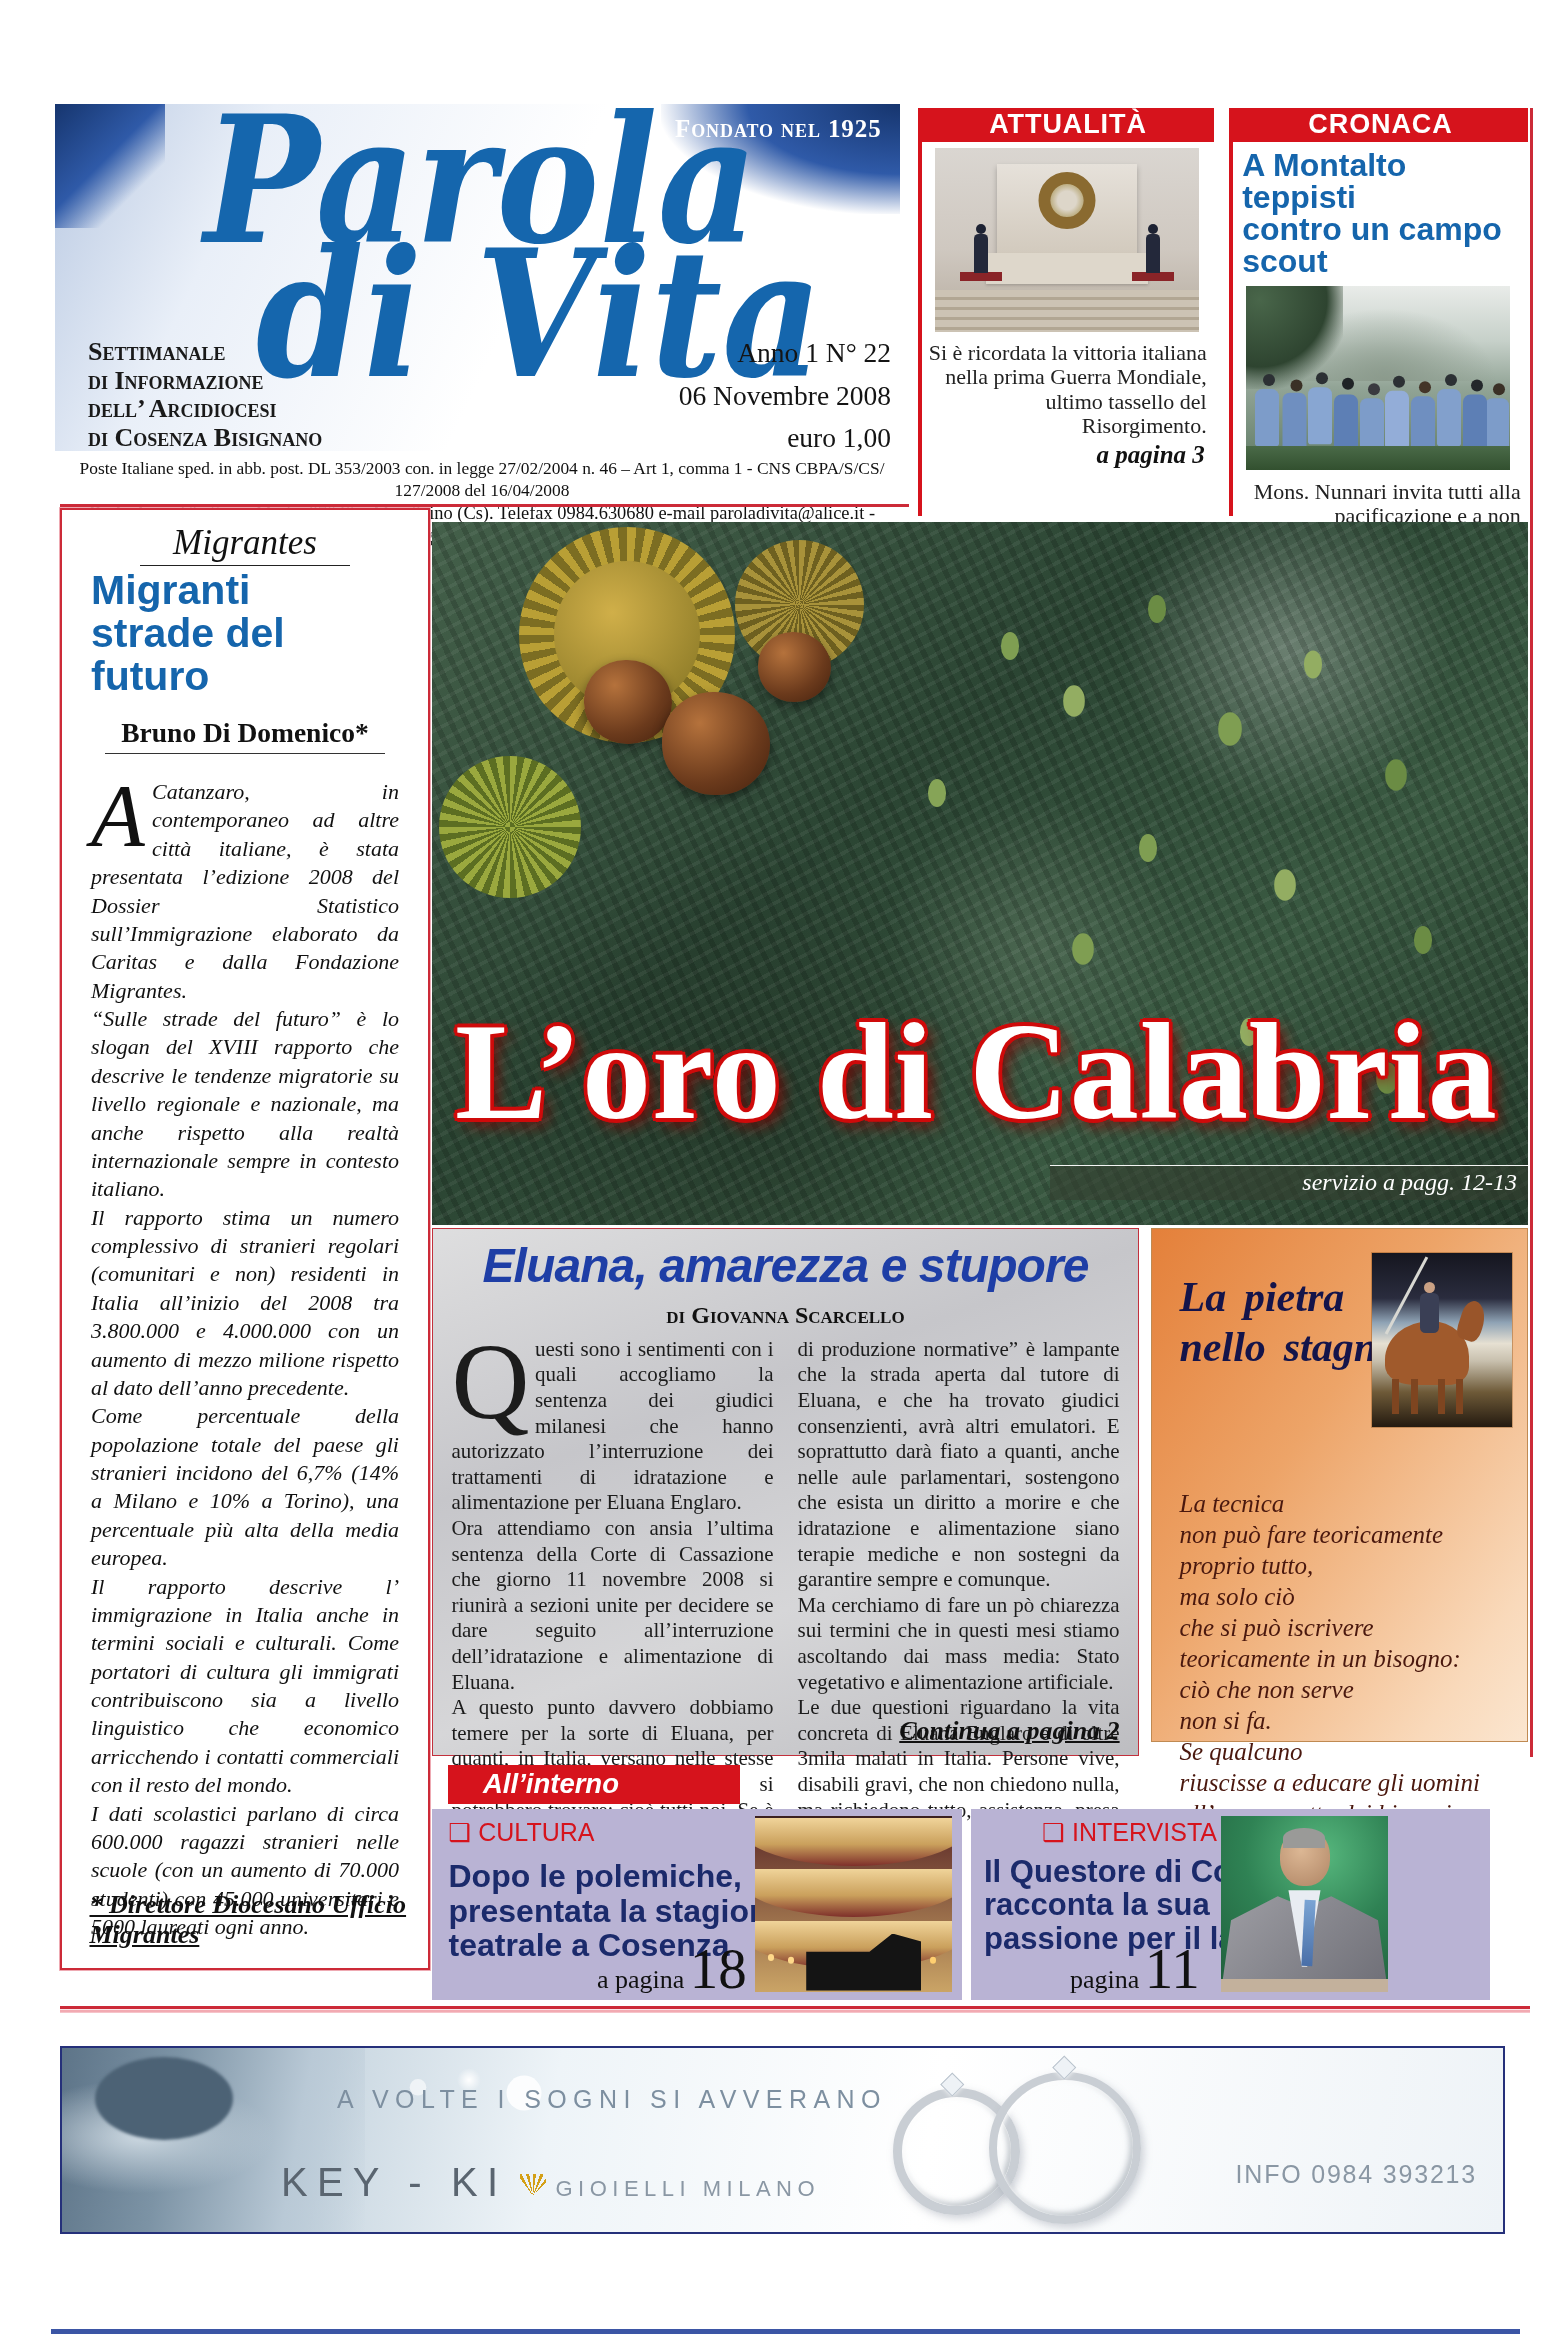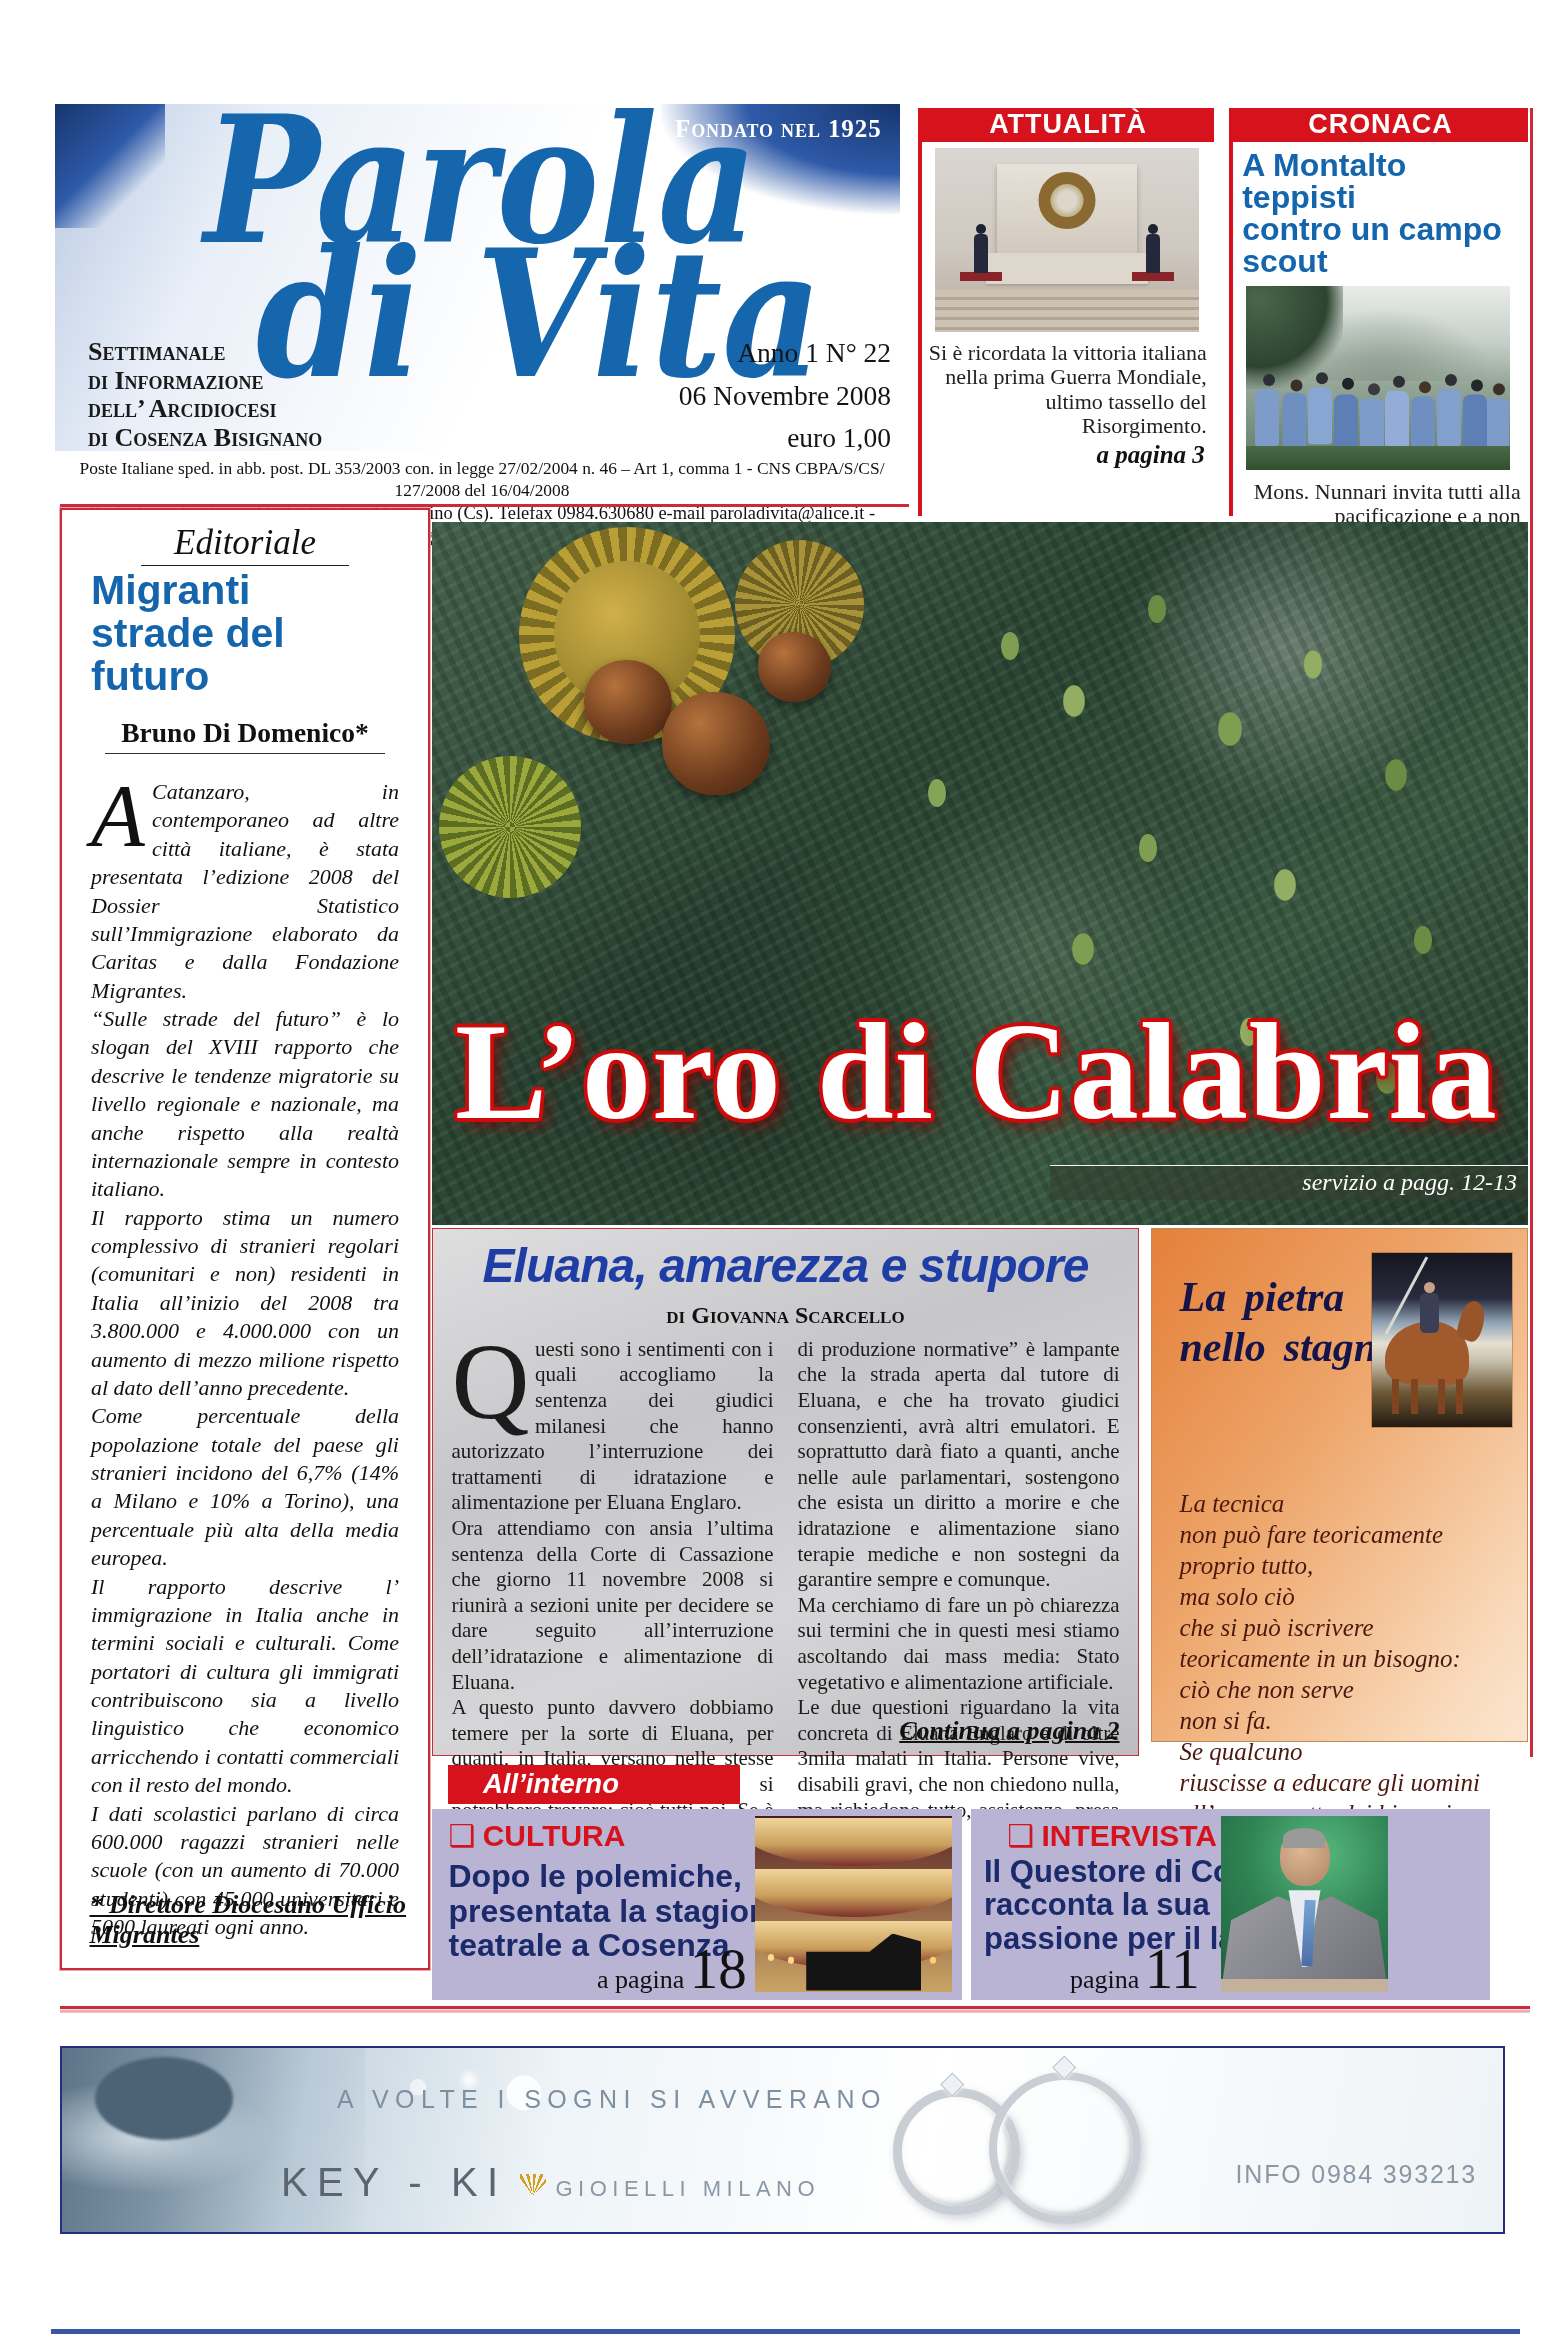--- a/index.html
+++ b/index.html
@@ -191,21 +191,21 @@
     background:#d8d8d2; transform:rotate(28deg); }
 
   
   #allinterno { left:448px; top:1765px; width:292px; height:39px; background:#d6131c;
     color:#fff; font-family:"Liberation Sans", sans-serif; font-weight:bold; font-style:italic;
     font-size:27.5px; line-height:37px; padding-left:35px; }
   .lav-box { top:1809px; height:191px; background:#b9b3d4; }
   #cultura { left:432px; width:530px; }
   #intervista { left:971px; width:519px; }
   .box-tag { position:absolute; left:16.5px; top:9.2px; color:#d6131c;
-    font-family:"Liberation Sans", sans-serif; font-weight:bold; font-size:30px; }
+    font-family:"Liberation Sans", sans-serif; font-weight:normal; font-size:25px; }
   .box-tag .checkbox-icon { font-family:"DejaVu Sans", sans-serif; margin-right:7.3px; }
   #intervista .box-tag { left:auto; width:246px; text-align:right; }
   .lav-head { position:absolute; left:16.5px; top:50px; color:#1b2a6b;
     font-family:"Liberation Sans", sans-serif; font-weight:bold; font-size:32px; line-height:1.08; }
   #intervista .lav-head { left:13px; top:46px; font-size:31px; }
   .pageref-big { position:absolute; bottom:5.5px; }
   #cultura .pageref-big { left:165px; }
   #intervista .pageref-big { left:99px; }
   .pageref-big .lbl { font-size:26px; }
   .pageref-big .num { font-size:57px; line-height:.9; margin-left:5.5px; }
@@ -332,21 +332,21 @@
       <div class="tree"></div>
       <div class="heads"></div>
       <div class="bodies"></div>
       <div class="grass"></div>
     </div>
     <div class="promo-cap">Mons. Nunnari invita tutti alla pacificazione e a non scoraggiarsi nell’educazione dei giovani.</div>
     <div class="promo-page">a pagina 6</div>
   </div>
 
   <div id="editorial" class="abs">
-    <div id="ed-kicker-wrap"><span id="ed-kicker">Editoriale</span></div>
+    <div id="ed-kicker-wrap"><span id="ed-kicker">Migrantes</span></div>
     <div id="ed-head" class="preline">Migranti
 strade del futuro</div>
     <div id="ed-byline-wrap"><span id="ed-byline">Bruno Di Domenico*</span></div>
     <div id="ed-body">
       <p><span class="dropcap">A</span><span>Catanzaro, in contemporaneo ad altre città italiane, è stata presentata l’edizione 2008 del Dossier Statistico sull’Immigrazione elaborato da Caritas e dalla Fondazione Migrantes.</span></p>
       <p>“Sulle strade del futuro” è lo slogan del XVIII rapporto che descrive le tendenze migratorie su livello regionale e nazionale, ma anche rispetto alla realtà internazionale sempre in contesto italiano.</p>
       <p>Il rapporto stima un numero complessivo di stranieri regolari (comunitari e non) residenti in Italia all’inizio del 2008 tra 3.800.000 e 4.000.000 con un aumento di mezzo milione rispetto al dato dell’anno precedente.</p>
       <p>Come percentuale della popolazione totale del paese gli stranieri incidono del 6,7% (14% a Milano e 10% a Torino), una percentuale più alta della media europea.</p>
       <p>Il rapporto descrive l’ immigrazione in Italia anche in termini sociali e culturali. Come portatori di cultura gli immigrati contribuiscono sia a livello linguistico che economico arricchendo i contatti commerciali con il resto del mondo.</p>
       <p>I dati scolastici parlano di circa 600.000 ragazzi stranieri nelle scuole (con un aumento di 70.000 studenti) con 45.000 universitari e 5000 laureati ogni anno.</p>

